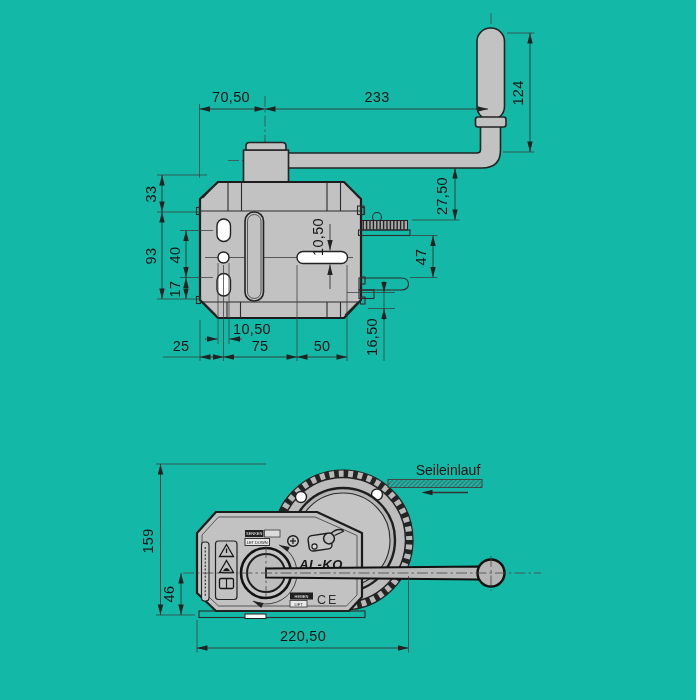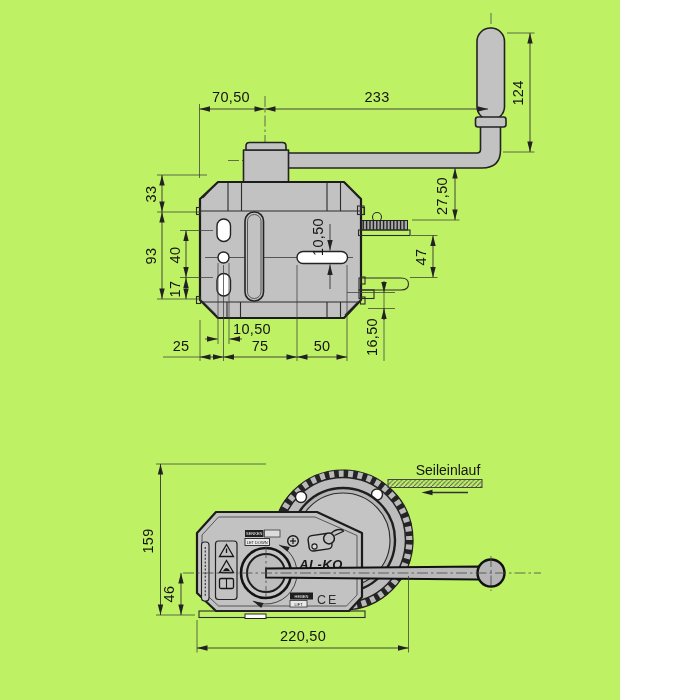--- a/index.html
+++ b/index.html
@@ -1,16 +1,16 @@
 <!DOCTYPE html>
 <html><head>
 <meta charset="utf-8">
 <style>
   html,body{margin:0;padding:0;background:#fff;}
-  .stage{position:relative;width:620px;height:700px;background:#bef264;overflow:hidden;
+  .stage{position:relative;width:696px;height:700px;background:#14b8a6;overflow:hidden;
          font-family:"Liberation Sans","DejaVu Sans",sans-serif;}
   svg{position:absolute;left:0;top:0;}
   
   .part{fill:#c2c2c2;stroke:#232323;stroke-width:1.6;stroke-linejoin:round;}
   .partB{fill:#c2c2c2;stroke:#1c1c1c;stroke-width:2.2;stroke-linejoin:round;}
   .det{fill:none;stroke:#2b2b2b;stroke-width:1.1;}
   .detT{fill:none;stroke:#3a3a3a;stroke-width:.8;}
   .white{fill:#ffffff;stroke:#232323;stroke-width:1.4;}
   
   .dim{stroke:#333;stroke-width:.9;fill:none;marker-start:url(#arr);marker-end:url(#arr);}

